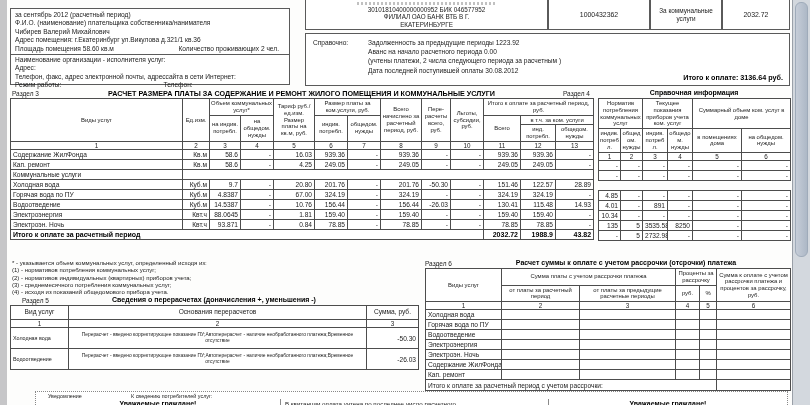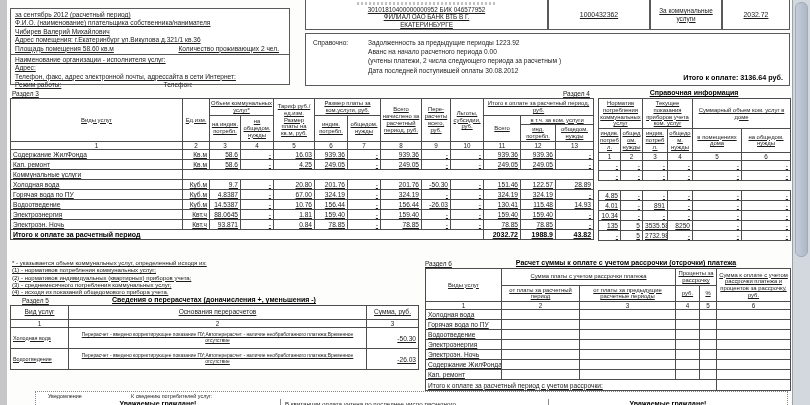--- a/index.html
+++ b/index.html
@@ -4,21 +4,21 @@
 <style>
   * { box-sizing: border-box; }
   html,body { margin:0; padding:0; width:810px; height:405px; overflow:hidden;
     font-family:"Liberation Sans", sans-serif; background:#c6c6c8; color:#1b1b1b; }
   .paper { position:absolute; left:7px; top:0; width:786px; height:405px;
     background:#fdfdfc; overflow:hidden; border-right:1px solid #9aa0a8; }
   .scrollbar { position:absolute; right:0; top:0; width:17px; height:405px; background:#d3d8de; }
   .scroll-thumb { position:absolute; left:2px; right:2px; top:2px; height:255px; border-radius:6px;
     background:linear-gradient(90deg,#c6cdd8,#adb8c6); border:1px solid #9fabba; }
 
-  .abs { position:absolute;text-decoration:underline; }
+  .abs { position:absolute; }
 
   
   .sec-label { font-size:6.5px; color:#222; }
   .sec-title { font-weight:bold; font-size:7px; color:#000; }
 
   
   .s1-box { border:1px solid #5a5a5a; font-size:6.6px; line-height:8.4px; background:#fff; }
   .s1-top { padding:2px 4px 1px 4px; border-bottom:1px solid #5a5a5a; }
   .s1-bot { padding:1px 4px; }
   .s1-split { display:flex; }
@@ -121,20 +121,21 @@
     <div class="ref-lines">
       <div>Задолженность за предыдущие периоды 1223.92</div>
       <div>Аванс на начало расчетного периода 0.00</div>
       <div>(учтены платежи, 2 числа следующего периода за расчетным )</div>
       <div>Дата последней поступившей оплаты 30.08.2012</div>
     </div>
     <span class="ref-total">Итого к оплате: 3136.64 руб.</span>
   </div>
 
   <div class="abs sec-label" style="left:5px; top:90px;">Раздел 3</div>
+  <div class="abs sec-title" style="left:3px; top:89px; width:583px; text-align:center; font-size:7.2px;">РАСЧЕТ РАЗМЕРА ПЛАТЫ ЗА СОДЕРЖАНИЕ И РЕМОНТ ЖИЛОГО ПОМЕЩЕНИЯ И КОММУНАЛЬНЫЕ УСЛУГИ</div>
   <div class="abs sec-label" style="left:556px; top:90px;">Раздел 4</div>
   <div class="abs sec-title" style="left:591px; top:89px; width:192px; text-align:center;">Справочная информация</div>
 
   <table class="abs t3" style="left:3px; top:98px; width:583px;">
     <colgroup>
       <col style="width:172px">
         <col style="width:27px">
         <col style="width:31px">
         <col style="width:33px">
       <col style="width:41px">

